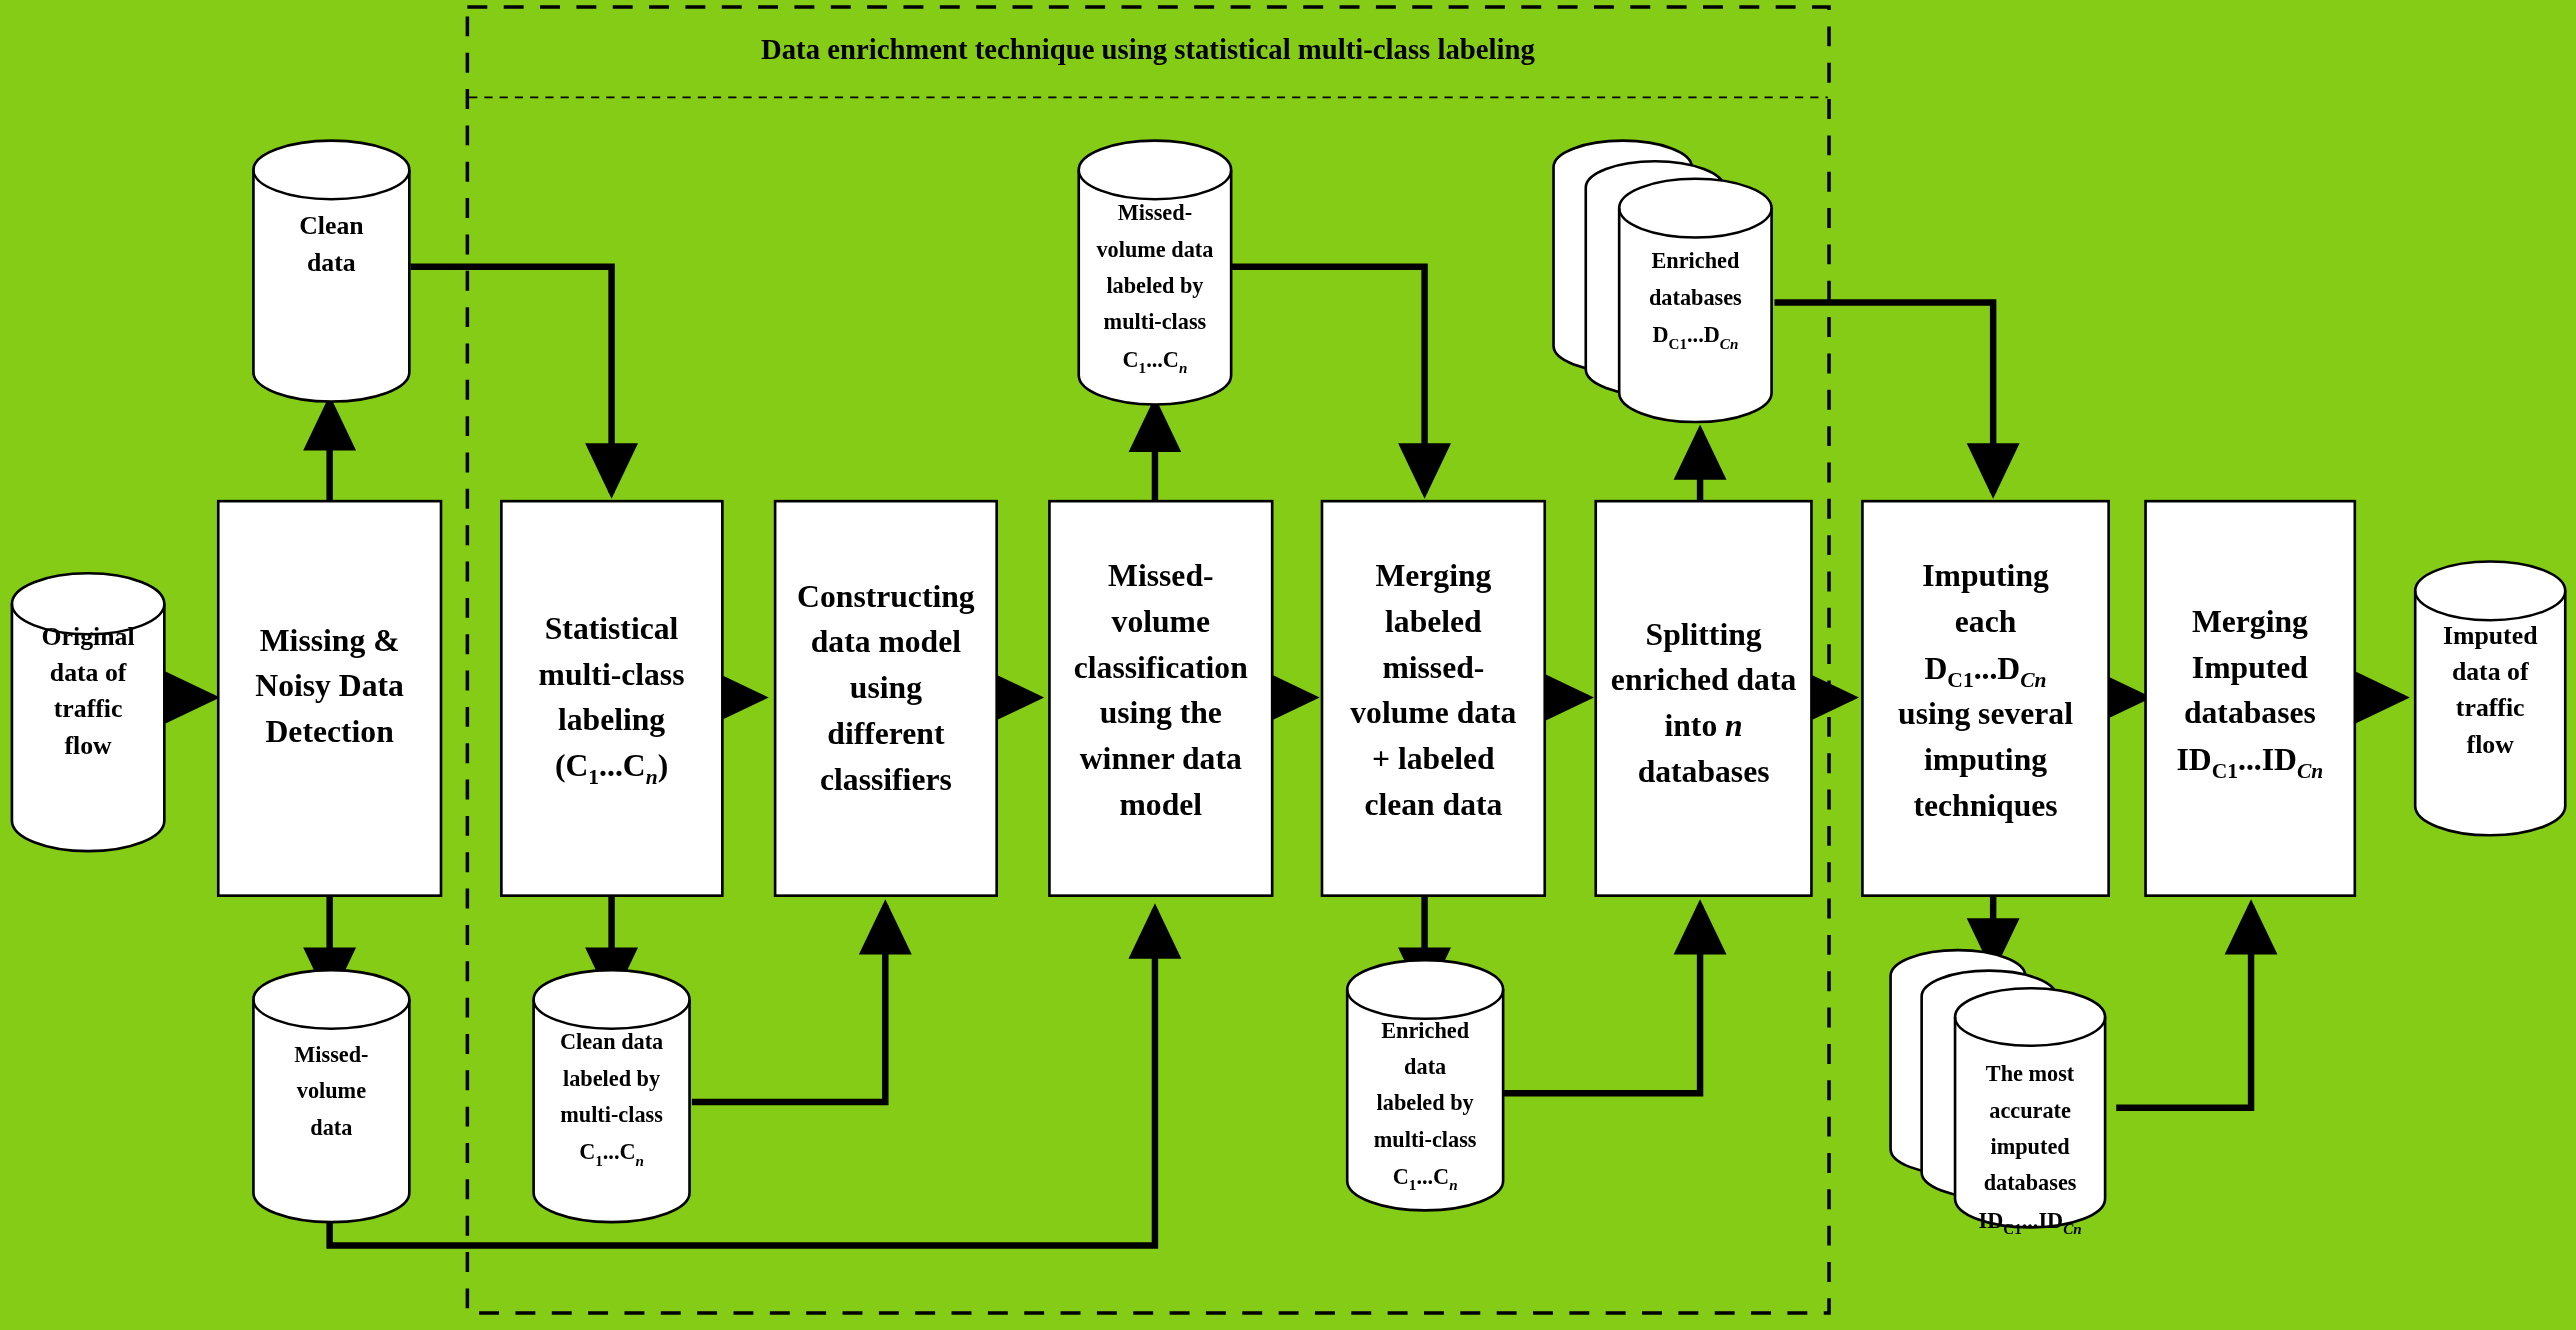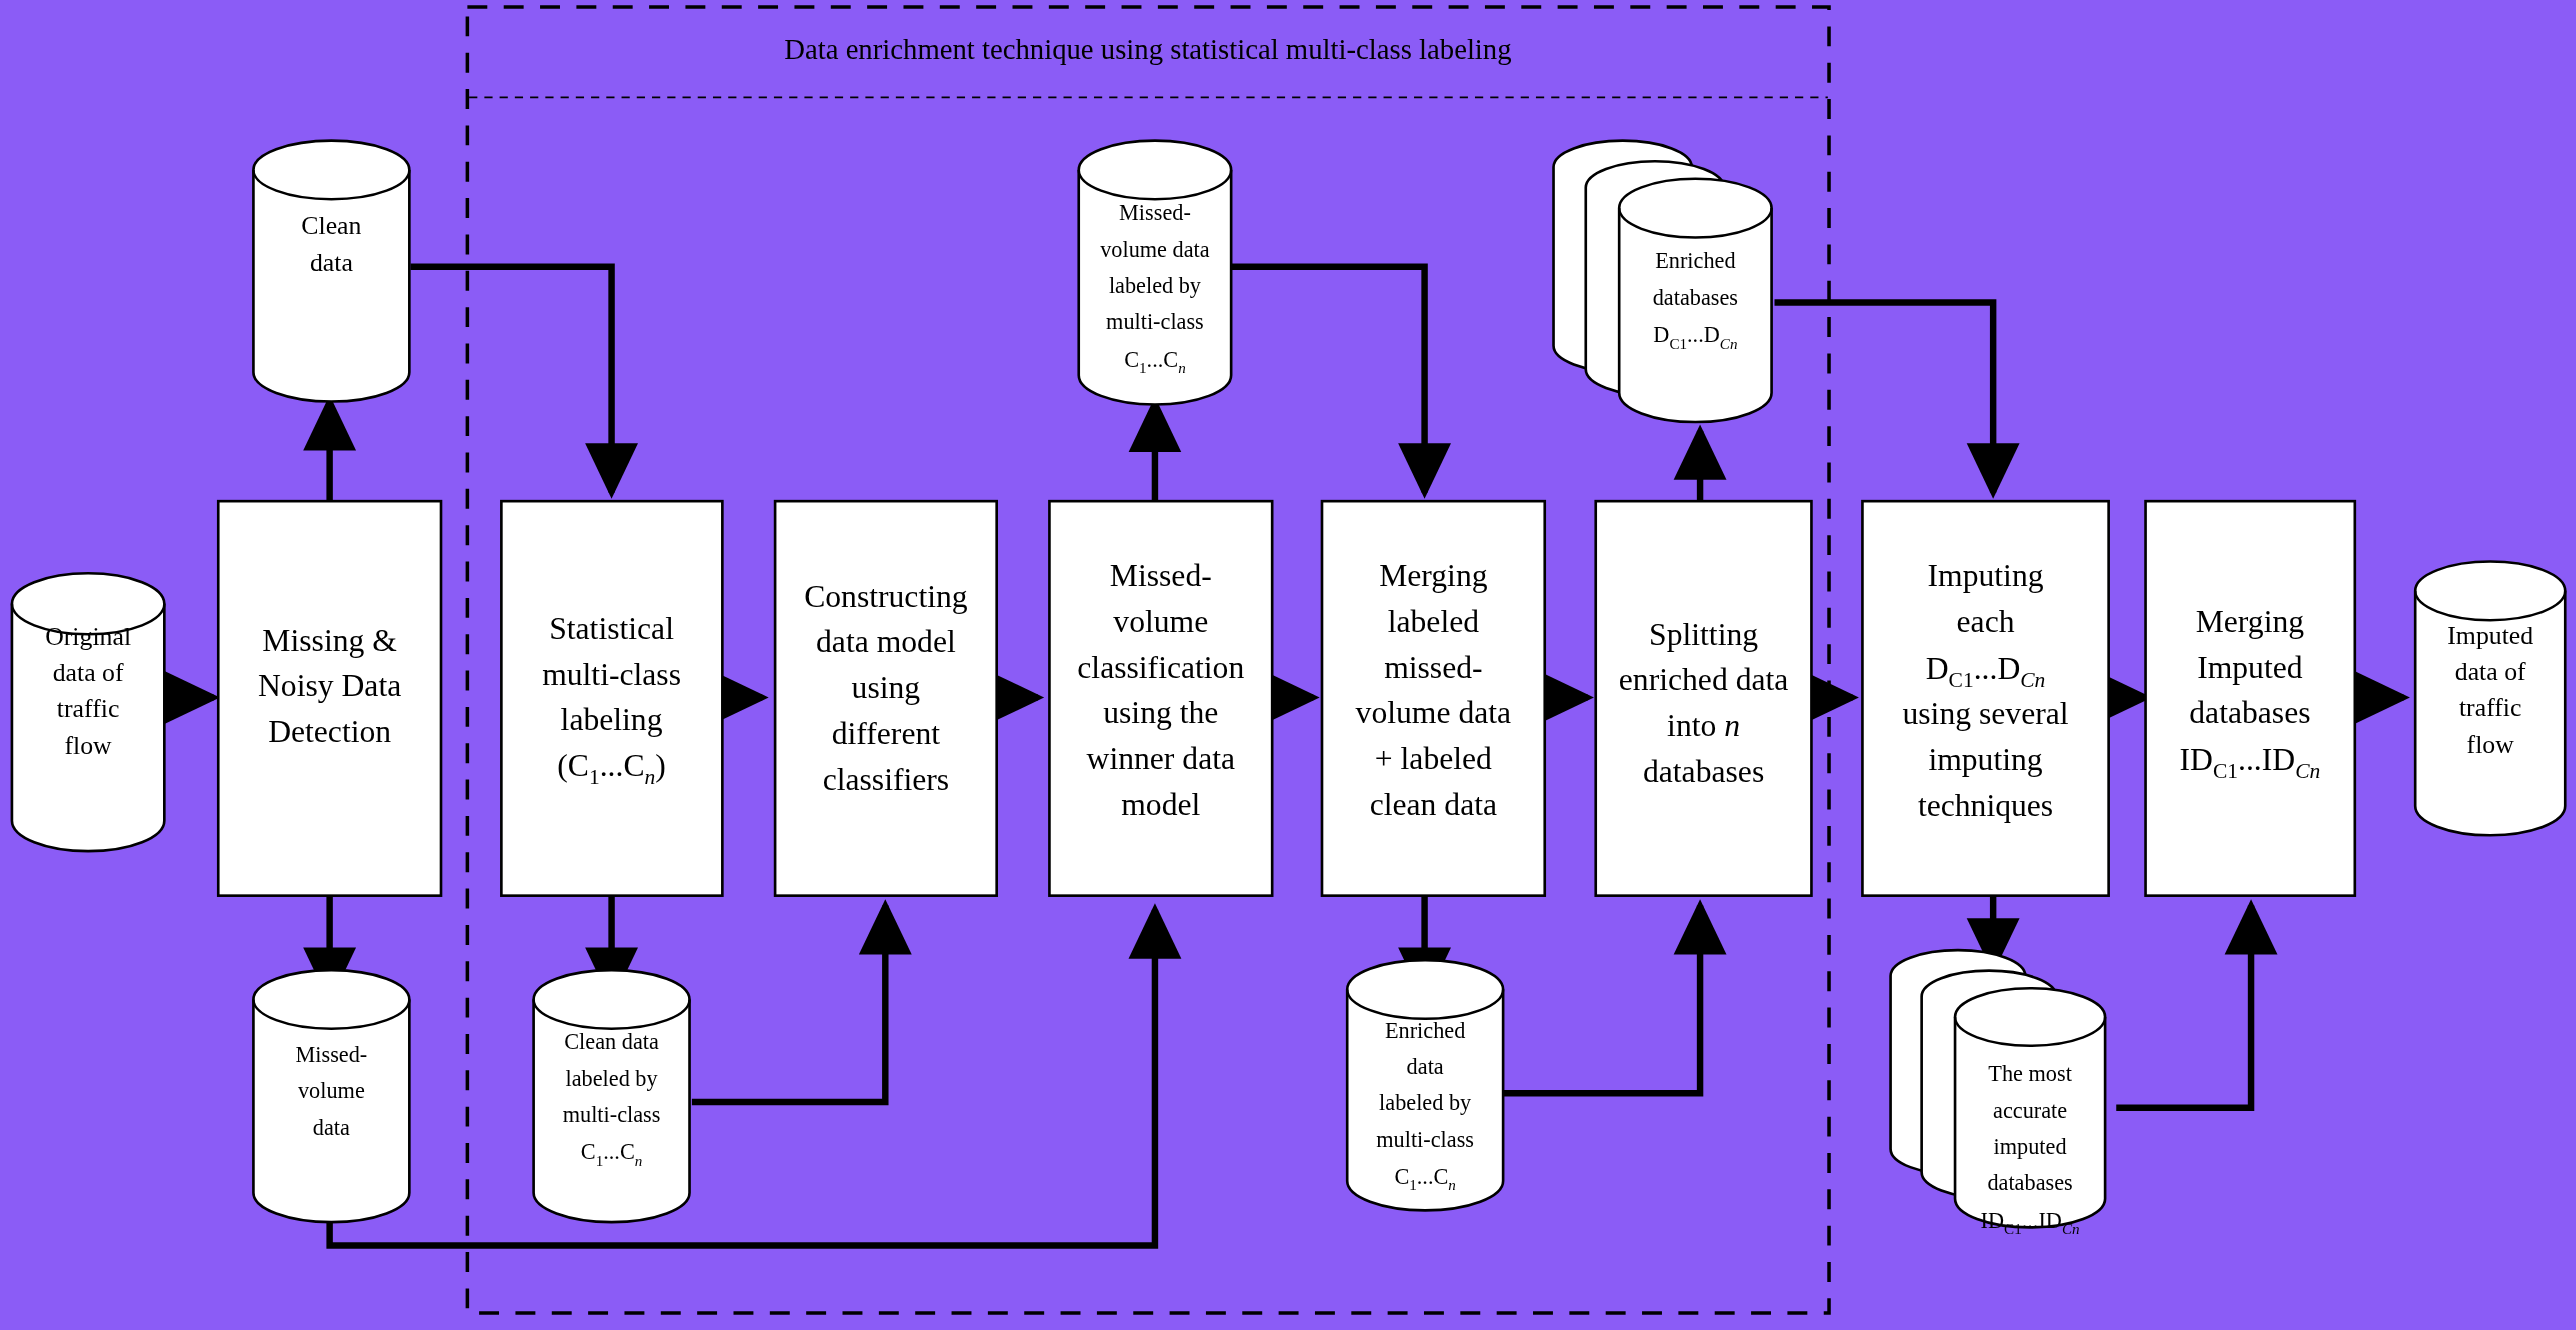--- a/index.html
+++ b/index.html
@@ -1,17 +1,17 @@
 <!DOCTYPE html>
 <html style="font-size:9.4px"><head>
 <meta charset="utf-8">
 <style>
   html,body{margin:0;padding:0;background:#ffffff;}
   body{font-family:"Liberation Serif", serif;}
-  #stage{position:relative;width:2576px;height:1330px;background:#8b5cf6;overflow:hidden;}
+  #stage{position:relative;width:2576px;height:1330px;background:#84cc16;overflow:hidden;font-weight:bold;}
   svg{display:block;}
   .fig-text{font-family:"Liberation Serif", serif; fill:#000; text-anchor:middle;}
   .t-title{font-size:49px;}
   .t-box{font-size:54px;}
   .t-cyl-lg{font-size:44px;}
   .t-cyl-sm{font-size:38px;}
   .sub{font-size:0.68em;}
   .ital{font-style:italic;}
   .shape{fill:#ffffff;stroke:#000000;stroke-width:4.5;}
   .shape-thin{fill:none;stroke:#000000;stroke-width:4.2;}

